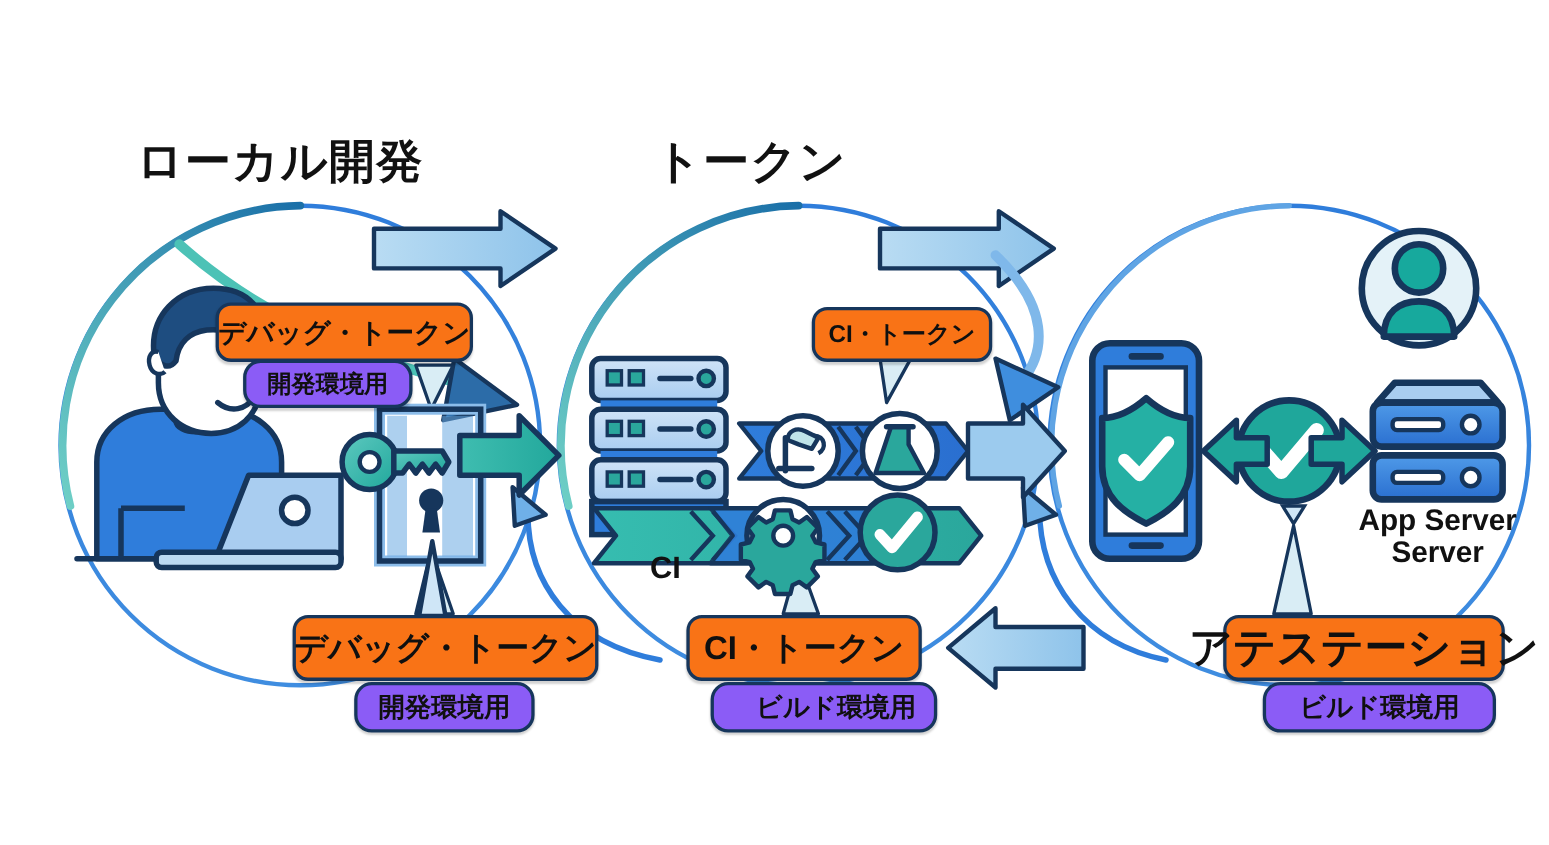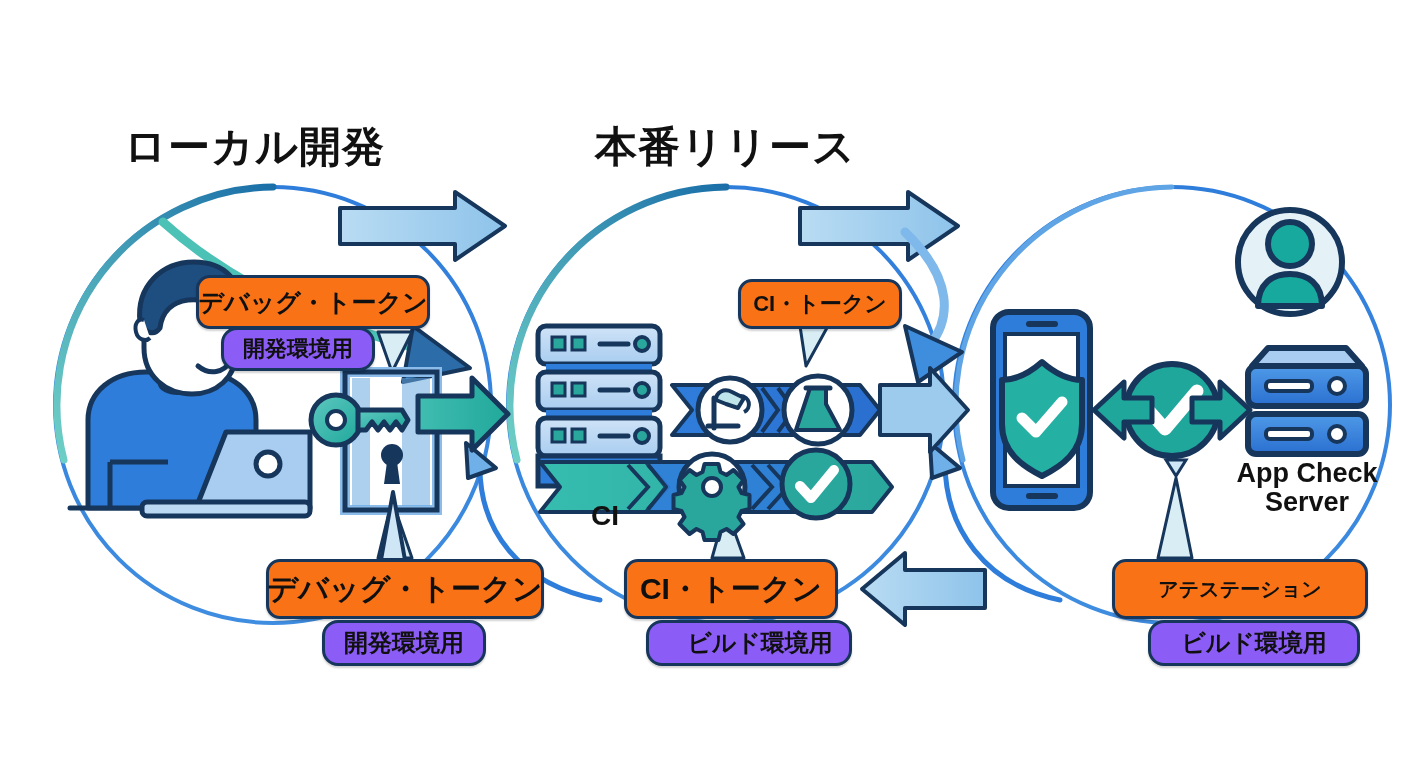--- a/index.html
+++ b/index.html
@@ -252,34 +252,34 @@
       <rect x="1266" y="429" width="46" height="10" rx="4" fill="#fff" stroke="#16365c" stroke-width="4"></rect>
       <circle cx="1337" cy="386" r="8" fill="#fff" stroke="#16365c" stroke-width="4"></circle>
       <circle cx="1337" cy="434" r="8" fill="#fff" stroke="#16365c" stroke-width="4"></circle>
     </g>
     <g>
       <path d="M 1166 460 L 1176 476 L 1186 460 Z" fill="#cfe6f7" stroke="#16365c" stroke-width="3"></path>
     </g>
   </svg>
 
   <div class="heading" style="left:124px;top:119px;">ローカル開発</div>
-  <div class="heading" style="left:595px;top:119px;">本番リリース</div>
+  <div class="heading" style="left:595px;top:119px;">トークン</div>
 
   <div class="pill" style="left:196px;top:275px;width:228px;height:48px;font-size:25px;">デバッグ・トークン</div>
   <div class="pill sub" style="left:221px;top:327px;width:148px;height:38px;font-size:22px;">開発環境用</div>
 
   <div class="pill" style="left:266px;top:559px;width:272px;height:54px;font-size:30px;">デバッグ・トークン</div>
   <div class="pill sub" style="left:322px;top:620px;width:158px;height:40px;font-size:24px;">開発環境用</div>
 
   <div class="pill" style="left:738px;top:279px;width:158px;height:44px;font-size:22px;">CI・トークン</div>
 
   <div class="pill" style="left:624px;top:559px;width:208px;height:54px;font-size:30px;">CI・トークン</div>
   <div class="pill sub" style="left:646px;top:620px;width:178px;height:40px;font-size:24px;padding-left:22px;">ビルド環境用</div>
 
   <div class="plain" style="left:575px;top:500px;width:60px;font-size:28px;">CI</div>
 
-  <div class="pill" style="left:1112px;top:559px;width:250px;height:54px;font-size:20px;">アテステーション</div>
+  <div class="pill" style="left:1112px;top:559px;width:250px;height:54px;font-size:39px;">アテステーション</div>
   <div class="pill sub" style="left:1148px;top:620px;width:206px;height:40px;font-size:24px;">ビルド環境用</div>
 
-  <div class="plain" style="left:1222px;top:458px;width:170px;font-size:27px;">App Check</div>
+  <div class="plain" style="left:1222px;top:458px;width:170px;font-size:27px;">App Server</div>
   <div class="plain" style="left:1222px;top:487px;width:170px;font-size:27px;">Server</div>
 
 </div>
 
 </body></html>

